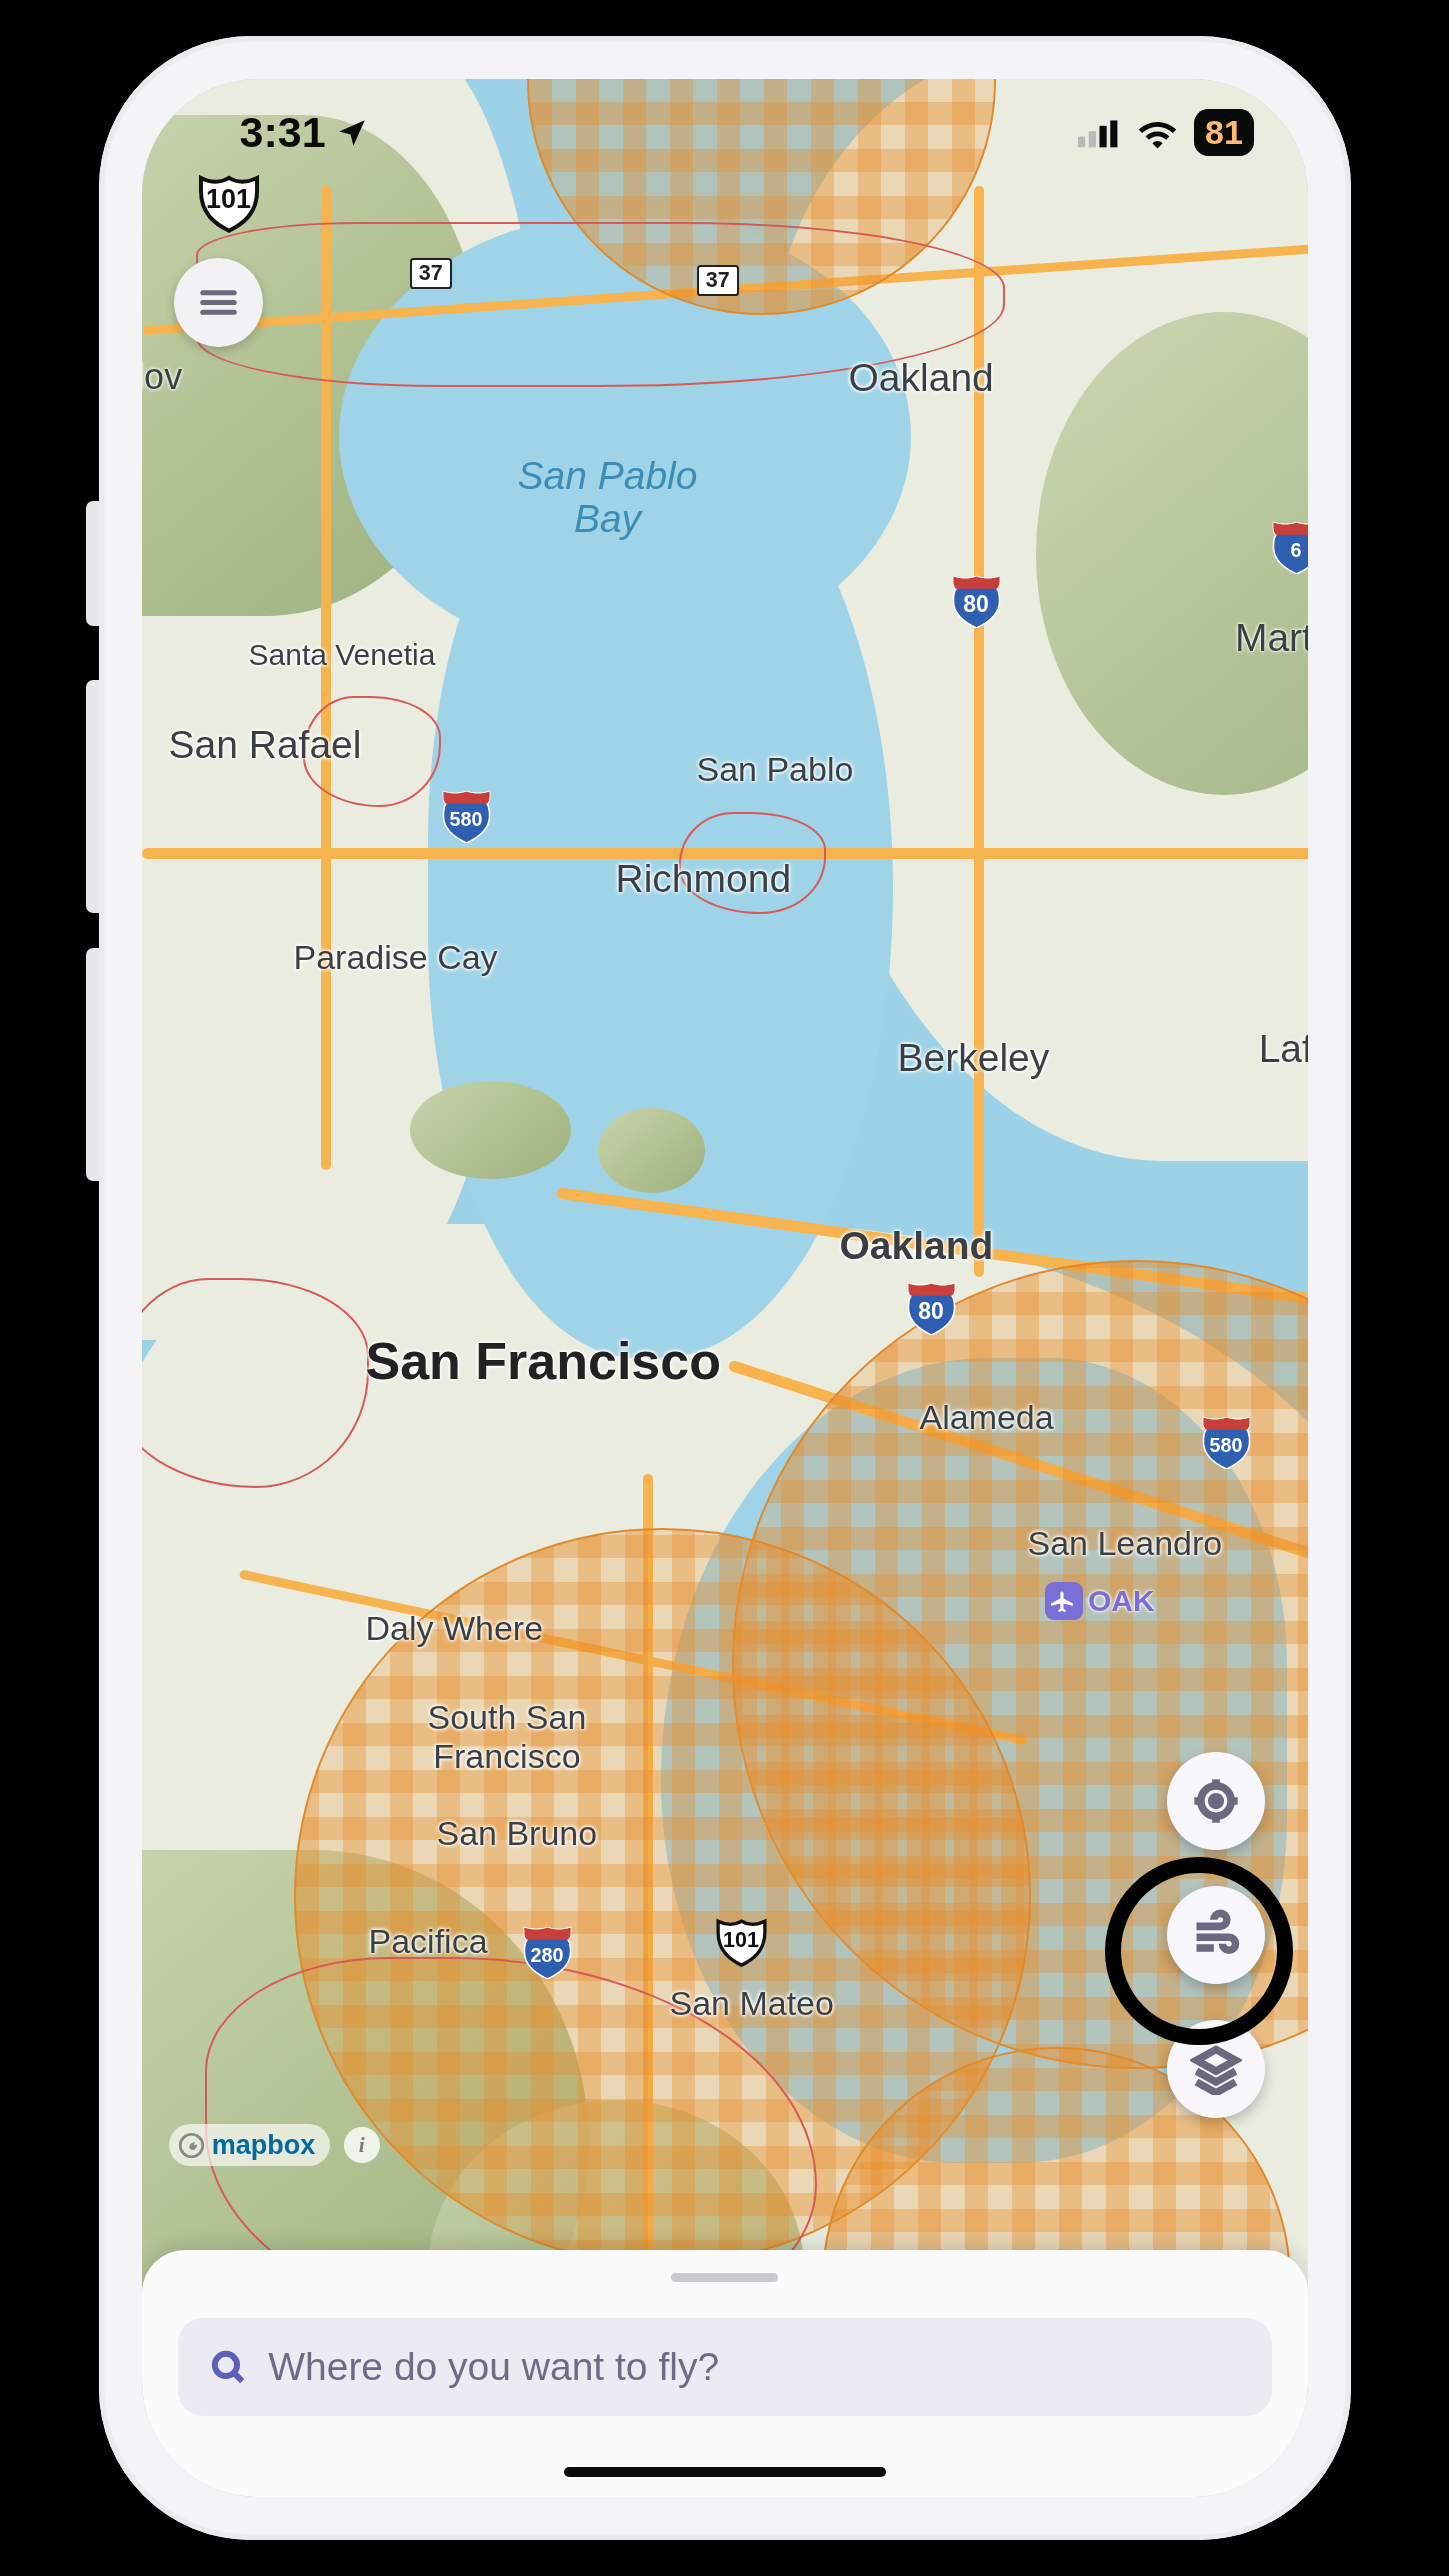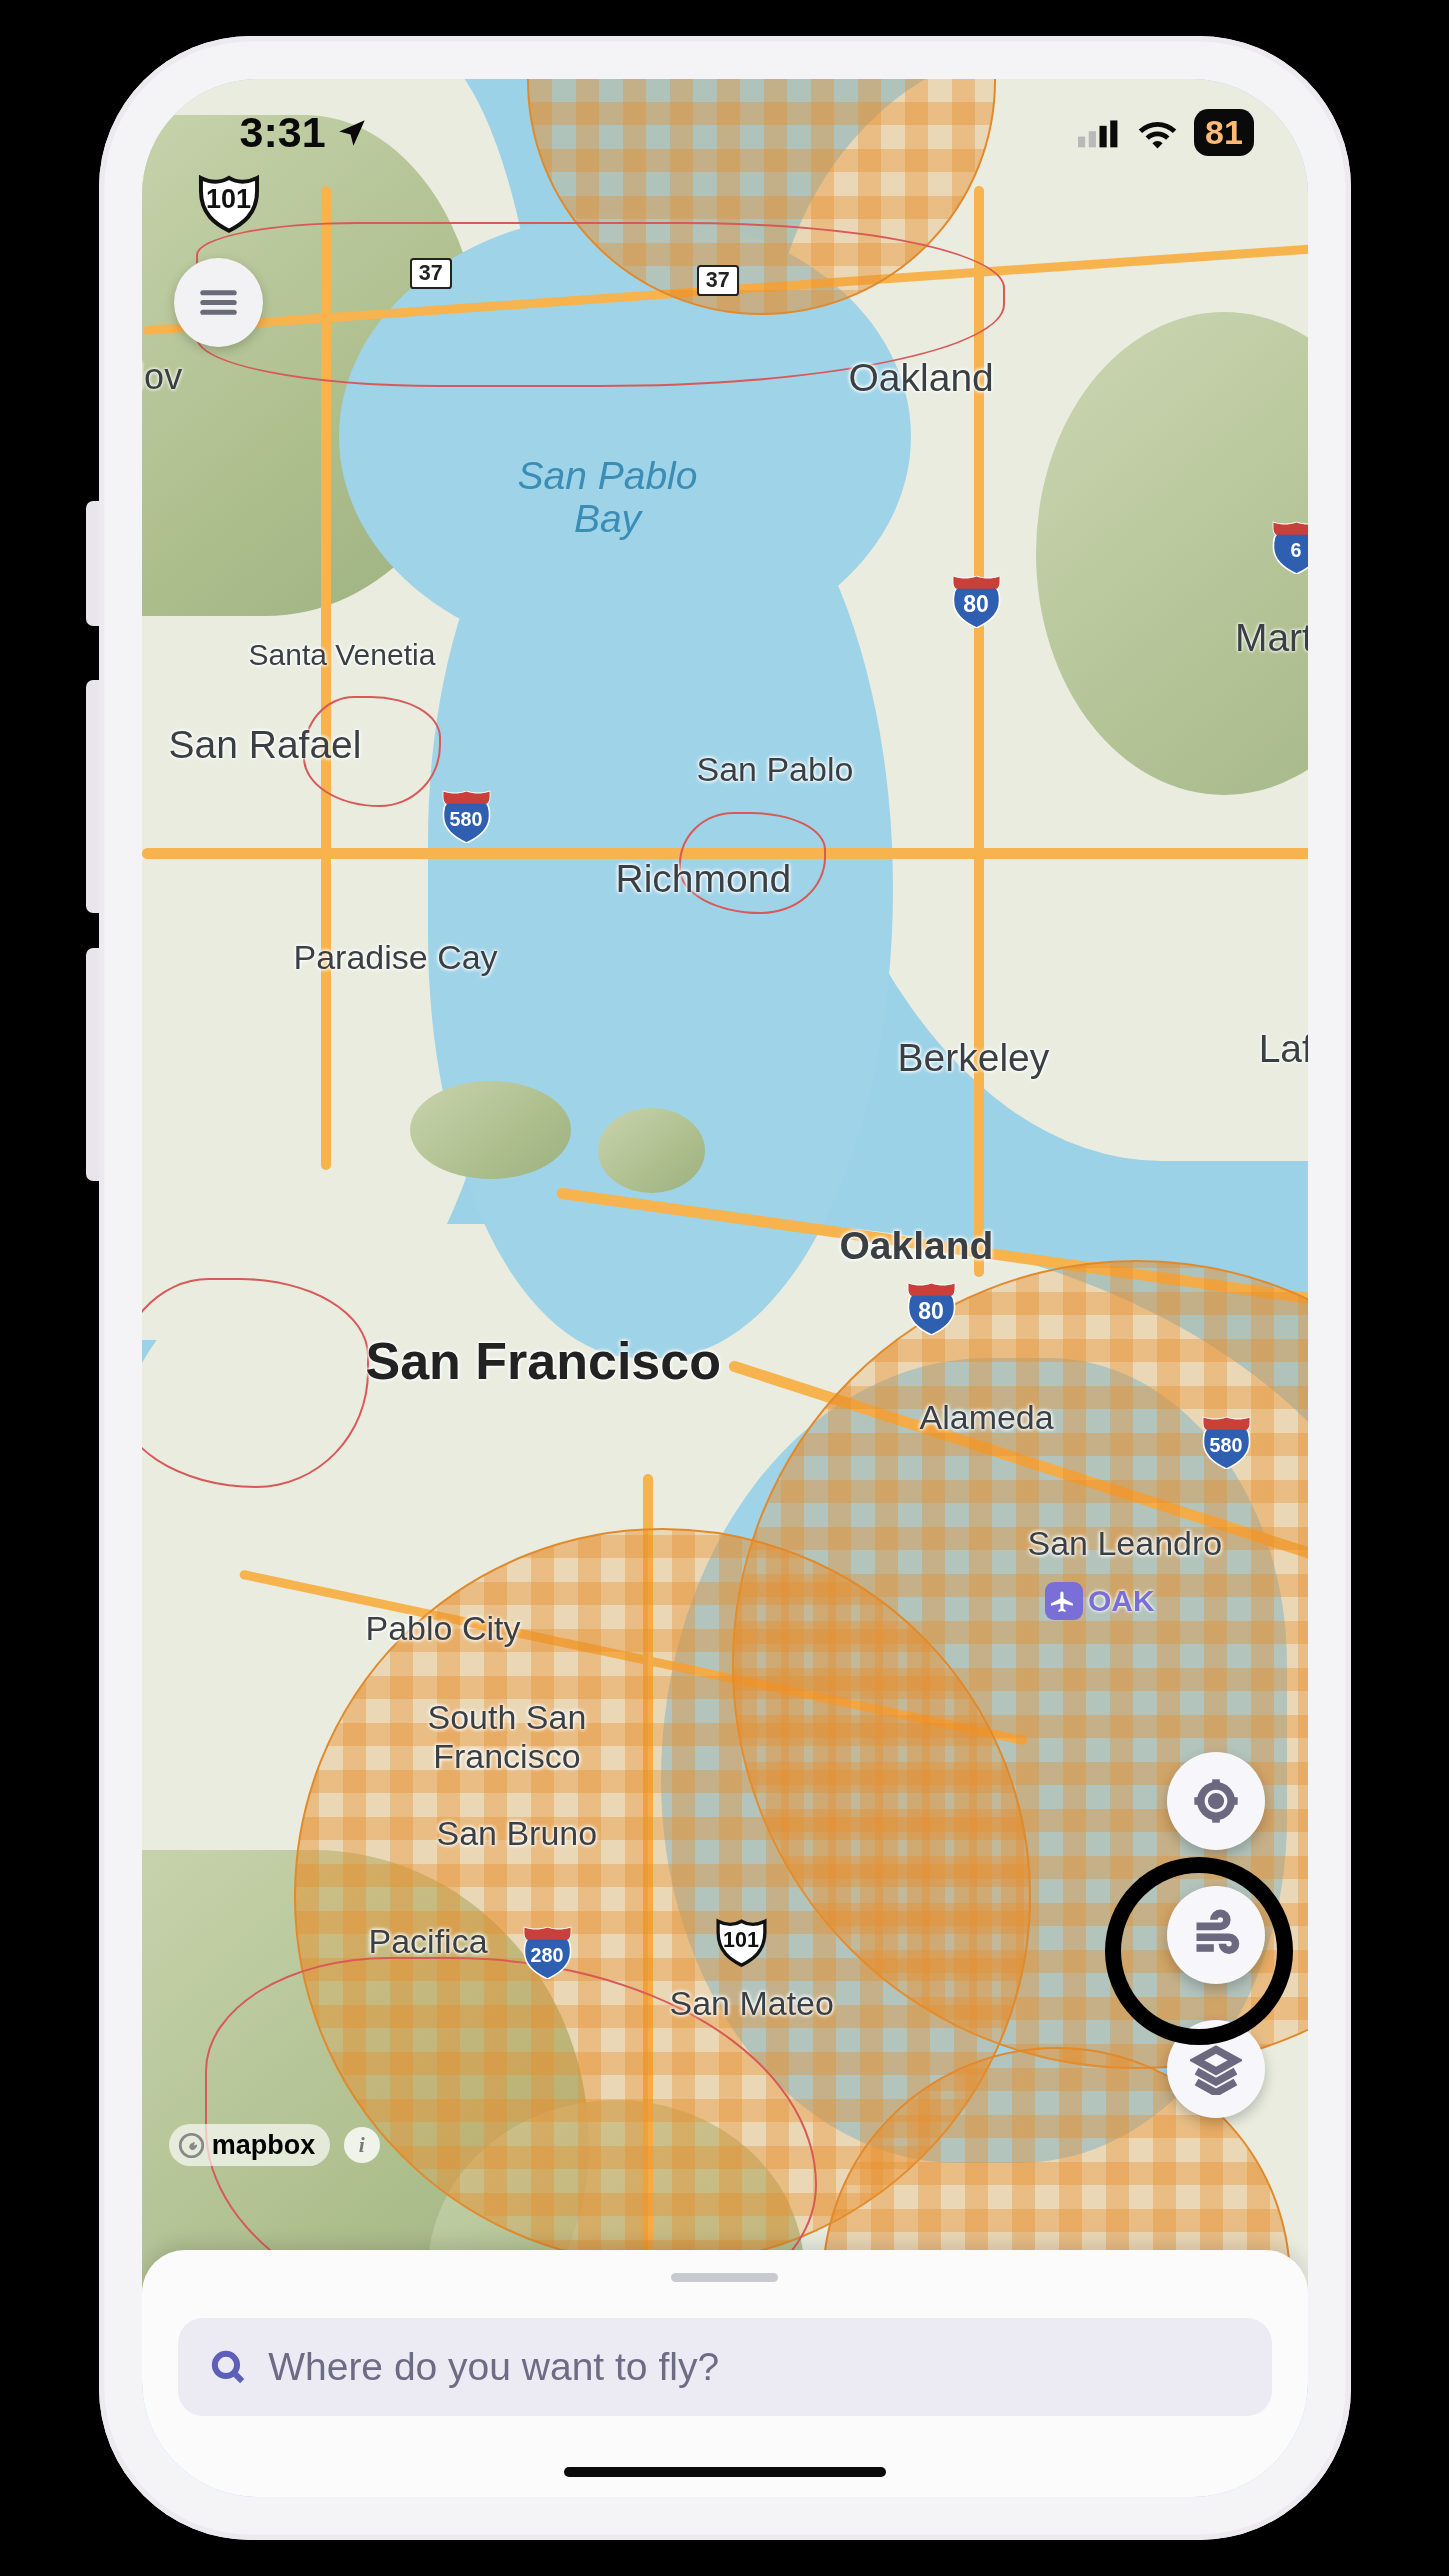--- a/index.html
+++ b/index.html
@@ -53,21 +53,21 @@
   
   .sheet{position:absolute;left:0;right:0;bottom:0;background:#fbfbfc;border-top-left-radius:43px;border-top-right-radius:43px;padding:23px 36px 81px;z-index:60;box-shadow:0 -5.4px 18px rgba(0,0,0,.12);}
   .grabber{width:107px;height:9px;border-radius:5.4px;background:#c9c9d0;margin:0 auto 36px;}
   .searchBox{display:flex;align-items:center;gap:19.7px;background:#eceaf3;border-radius:25px;padding:27px 30px;}
   .searchBox svg{width:41px;height:41px;stroke:#5d5fb8;fill:none;stroke-width:3.5;}
   .searchBox .ph{color:#6e6b85;font-size:39px;font-weight:500;}
   
   .homebar{position:absolute;bottom:19.7px;left:50%;transform:translateX(-50%);width:322px;height:10.7px;background:#0b0b0b;border-radius:7.2px;z-index:70;}
   
   .attrib{position:absolute;left:27px;bottom:331px;display:flex;align-items:center;gap:14.3px;z-index:55;}
-  .attrib .logo{display:flex;align-items:center;gap:7.2px;background:rgba(255,255,255,.65);padding:5.4px 14.3px 5.4px 9px;border-radius:21.5px;color:#000000;font-weight:700;font-size:27px;}
+  .attrib .logo{display:flex;align-items:center;gap:7.2px;background:rgba(255,255,255,.65);padding:5.4px 14.3px 5.4px 9px;border-radius:21.5px;color:#0369a1;font-weight:700;font-size:27px;}
   .attrib .logo svg{width:27px;height:27px;}
   .attrib .info{width:36px;height:36px;border-radius:50%;background:rgba(255,255,255,.8);display:flex;align-items:center;justify-content:center;color:#777;font-style:italic;font-weight:800;font-family:Georgia,serif;font-size:21.5px;}
   
   .edgecut{color:#3a3f44;font-weight:500;position:absolute;text-shadow:0 0 3.6px #fff,0 0 3.6px #fff;}
 </style>
 </head>
 <body>
 
 <div class="stage">
   <div class="phone">
@@ -116,21 +116,21 @@
         <div class="citylabel med" style="left:698px;top:1145px;font-weight:700;">Oakland</div>
         <div class="citylabel med" style="left:716px;top:957px;padding-left:40px;">Berkeley</div>
         <div class="citylabel med" style="left:474px;top:778px;">Richmond</div>
         <div class="citylabel sm" style="left:555px;top:671px;">San Pablo</div>
         <div class="citylabel med" style="left:707px;top:277px;">Oakland</div>
         <div class="citylabel med" style="left:27px;top:644px;">San Rafael</div>
         <div class="citylabel tiny" style="left:107px;top:559px;">Santa Venetia</div>
         <div class="citylabel sm" style="left:152px;top:859px;">Paradise Cay</div>
         <div class="citylabel sm" style="left:778px;top:1319px;">Alameda</div>
         <div class="citylabel sm" style="left:886px;top:1445px;">San Leandro</div>
-        <div class="citylabel sm" style="left:224px;top:1530px;">Pablo City</div>
+        <div class="citylabel sm" style="left:224px;top:1530px;">Daly Where</div>
         <div class="citylabel sm" style="left:286px;top:1619px;white-space:pre;text-align:center;">South San
 Francisco</div>
         <div class="citylabel sm" style="left:295px;top:1735px;">San Bruno</div>
         <div class="citylabel sm" style="left:528px;top:1905px;">San Mateo</div>
         <div class="citylabel sm" style="left:179px;top:1843px;padding-left:48px;">Pacifica</div>
         <div class="edgecut med" style="right:-5.4px;top:948px;font-size:39px;">Laf</div>
         <div class="edgecut med" style="right:-5.4px;top:537px;font-size:39px;">Mart</div>
         <div class="edgecut med" style="left:-5.4px;top:277px;font-size:36px;">lov</div>
 
         <div class="airportBadge" style="left:903px;top:1503px;">

